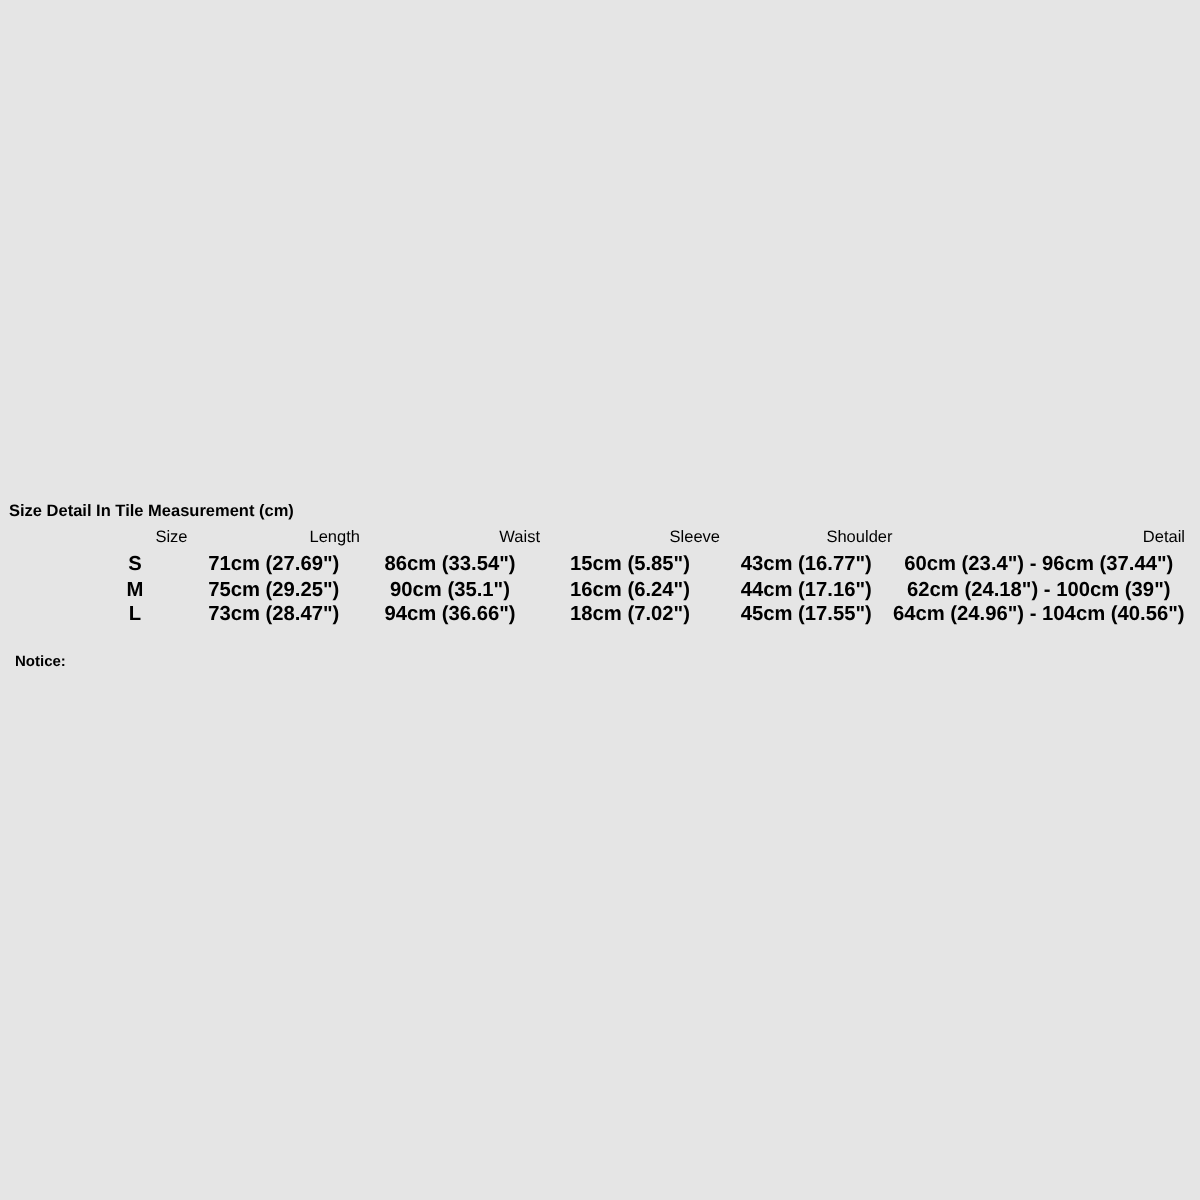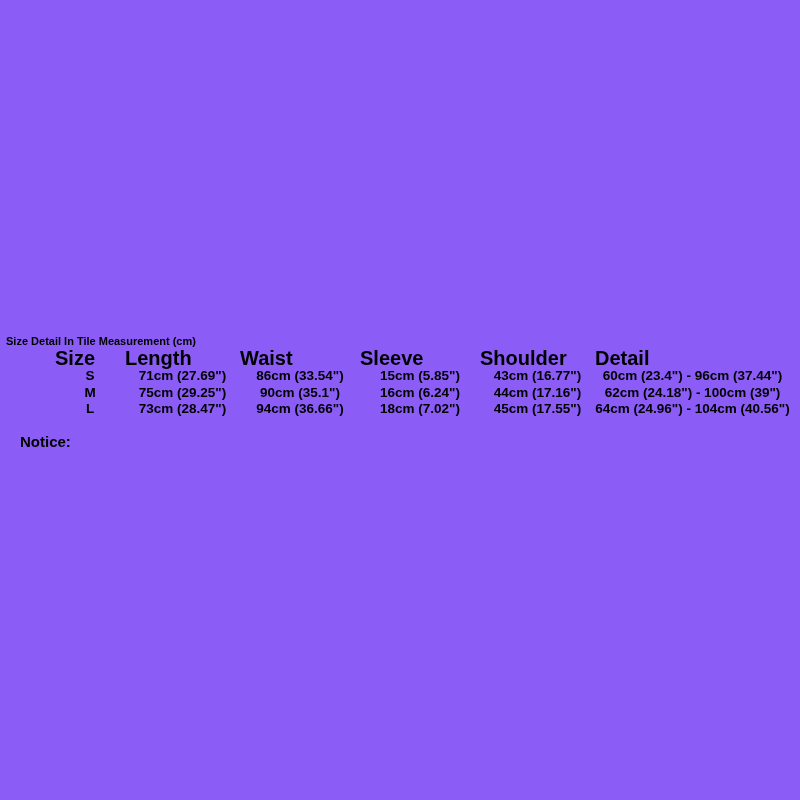--- a/index.html
+++ b/index.html
@@ -4,21 +4,21 @@
 <style>
   html, body {
     margin: 0;
     padding: 0;
     background: #ffffff;
   }
   .canvas {
     position: relative;
     width: 800px;
     height: 800px;
-    background: #8b5cf6;
+    background: #e5e5e5;
     overflow: hidden;
     font-family: "Liberation Sans", sans-serif;
     color: #000000;
     font-weight: bold;
   }
   .chart-title {
     position: absolute;
     left: 6px;
     top: 335px;
     font-size: 11px;
@@ -33,42 +33,42 @@
     border-collapse: collapse;
     table-layout: fixed;
   }
   table.size-table col.c-size     { width: 70px;  }
   table.size-table col.c-length   { width: 115px; }
   table.size-table col.c-bust     { width: 120px; }
   table.size-table col.c-sleeve   { width: 120px; }
   table.size-table col.c-shoulder { width: 115px; }
   table.size-table col.c-waist    { width: 195px; }
   table.size-table th {
-    font-size: 20px;
+    font-size: 11px;
     line-height: 20px;
     height: 20px;
-    text-align: left;
+    text-align: right;
     padding: 0;
-    font-weight: bold;
+    font-weight: normal;
     white-space: nowrap;
   }
   table.size-table td {
     font-size: 13.5px;
     line-height: 16.5px;
     height: 16.5px;
     text-align: center;
     padding: 0;
     font-weight: bold;
     white-space: nowrap;
   }
   .notice {
     position: absolute;
-    left: 20px;
+    left: 10px;
     top: 436px;
-    font-size: 15px;
+    font-size: 10px;
     line-height: 12.7px;
     white-space: nowrap;
   }
 </style>
 </head>
 <body>
 
 <div class="canvas">
 
   <div class="chart-title">Size Detail In Tile Measurement (cm)</div>

